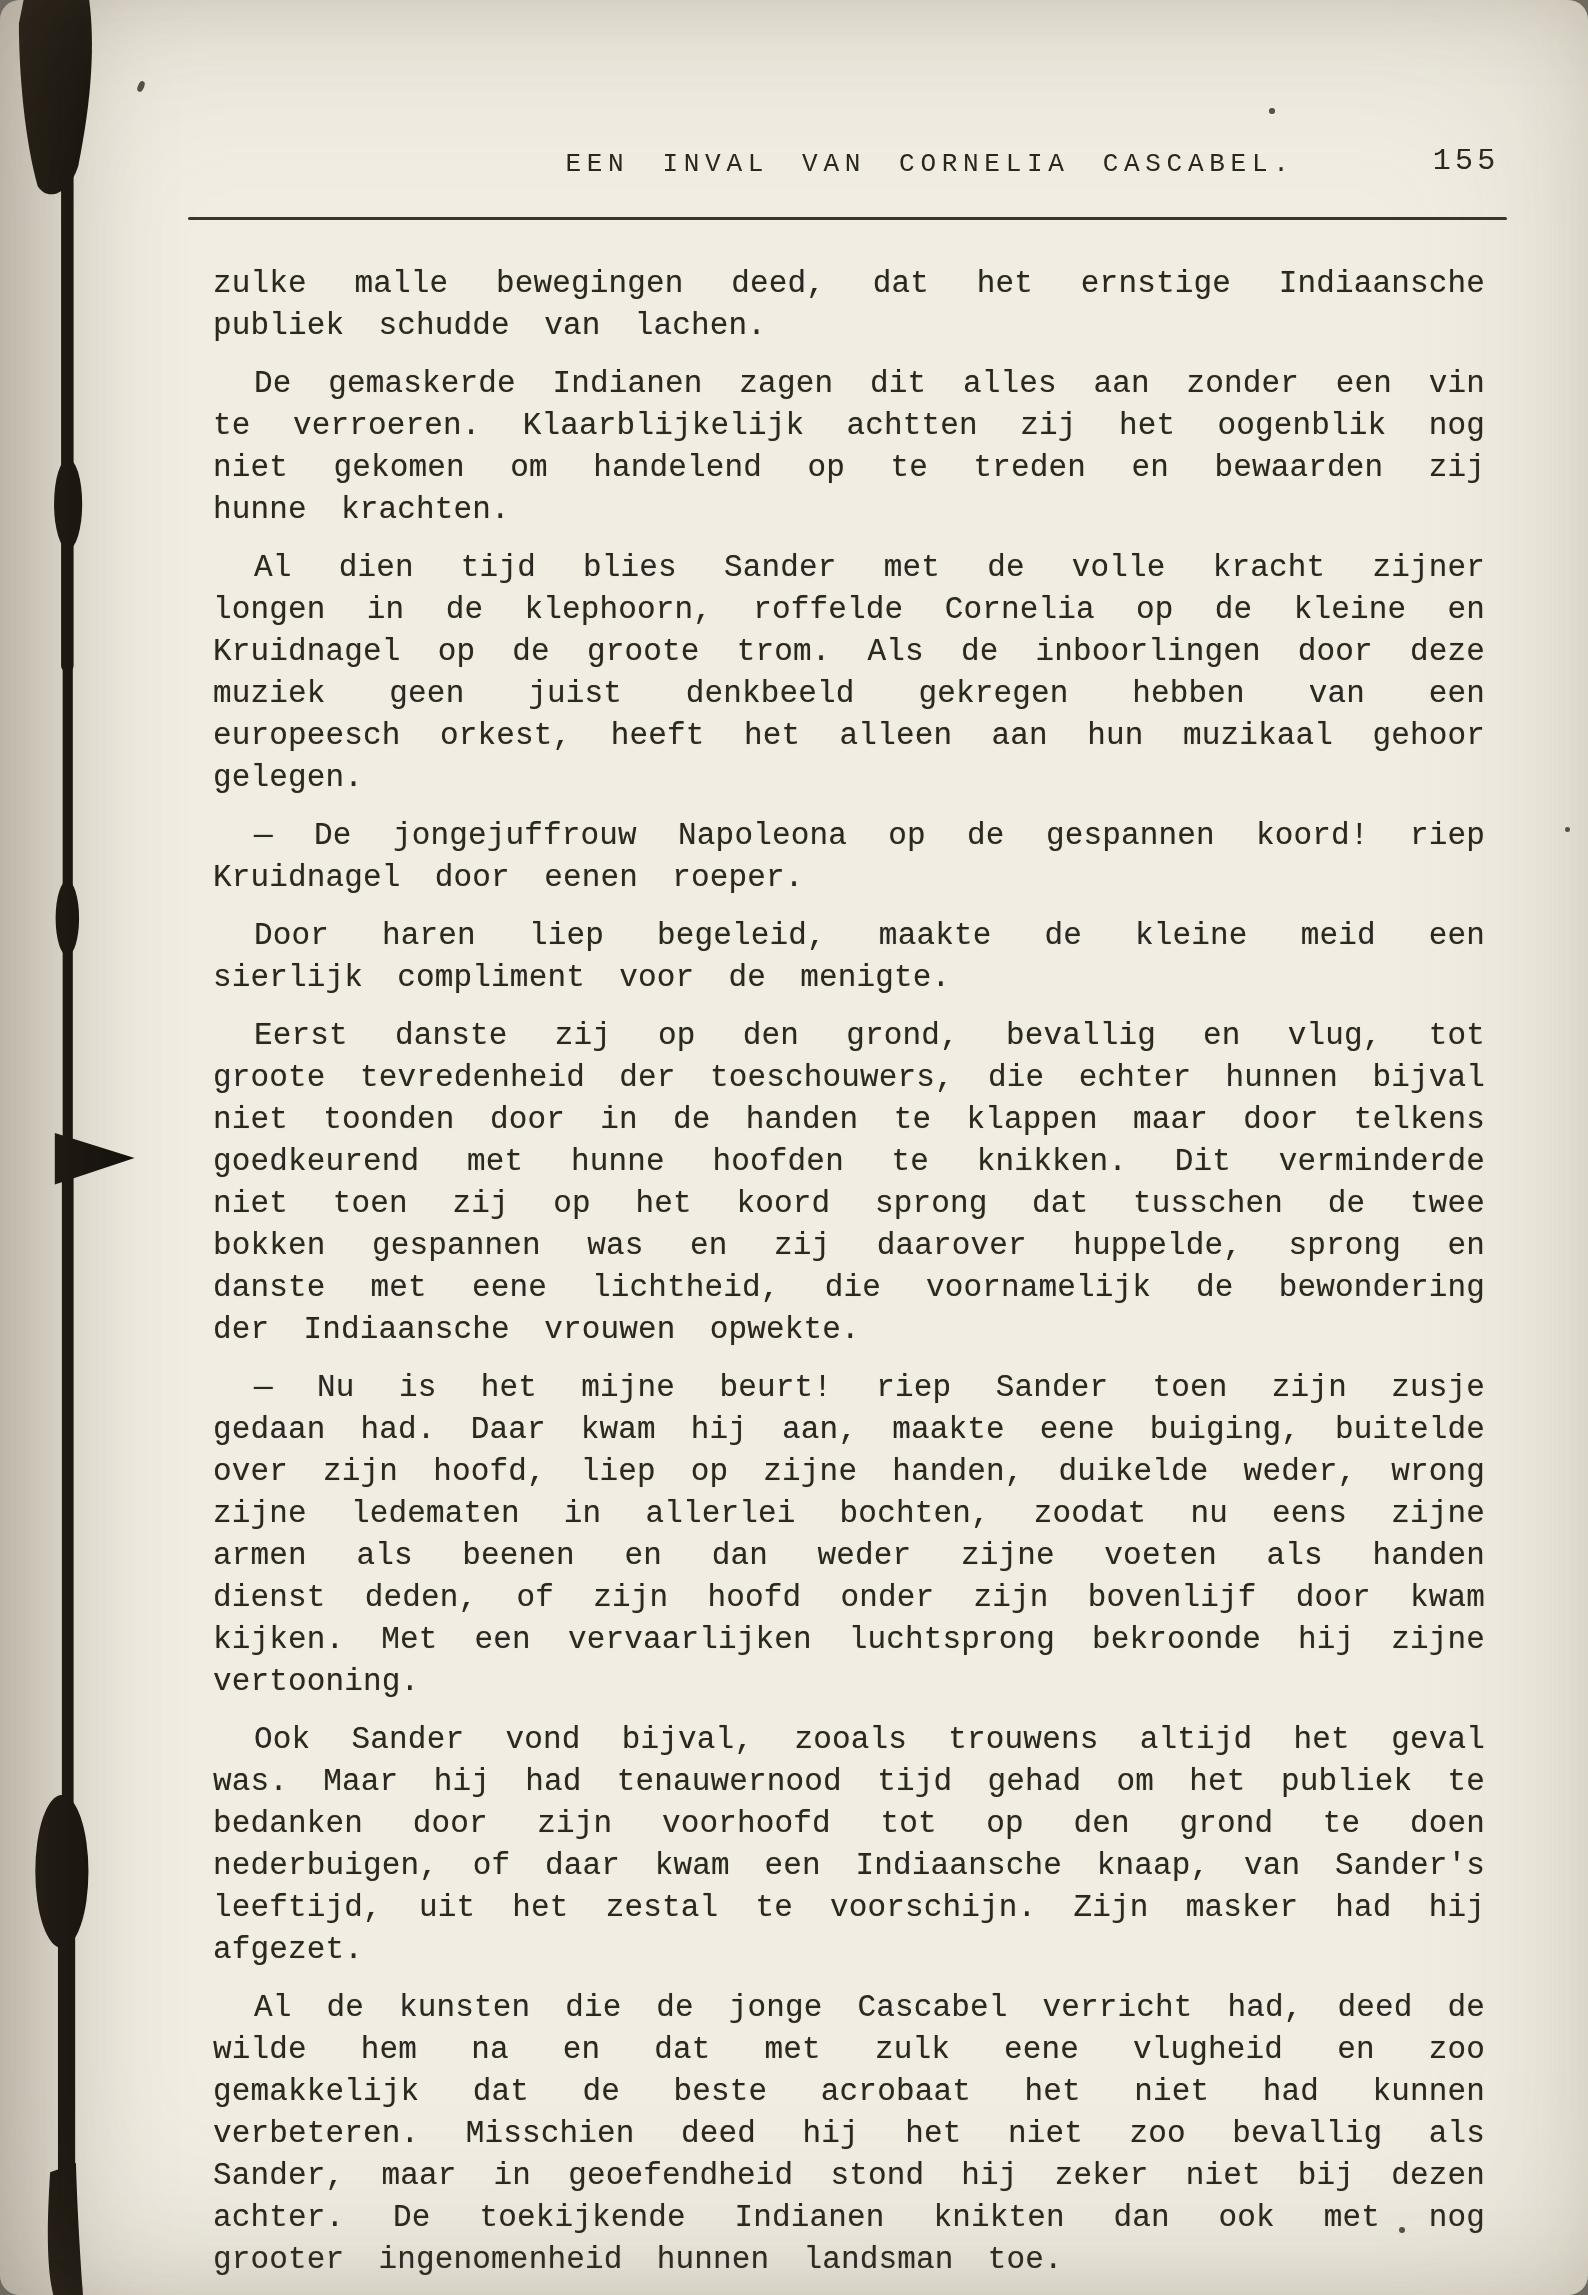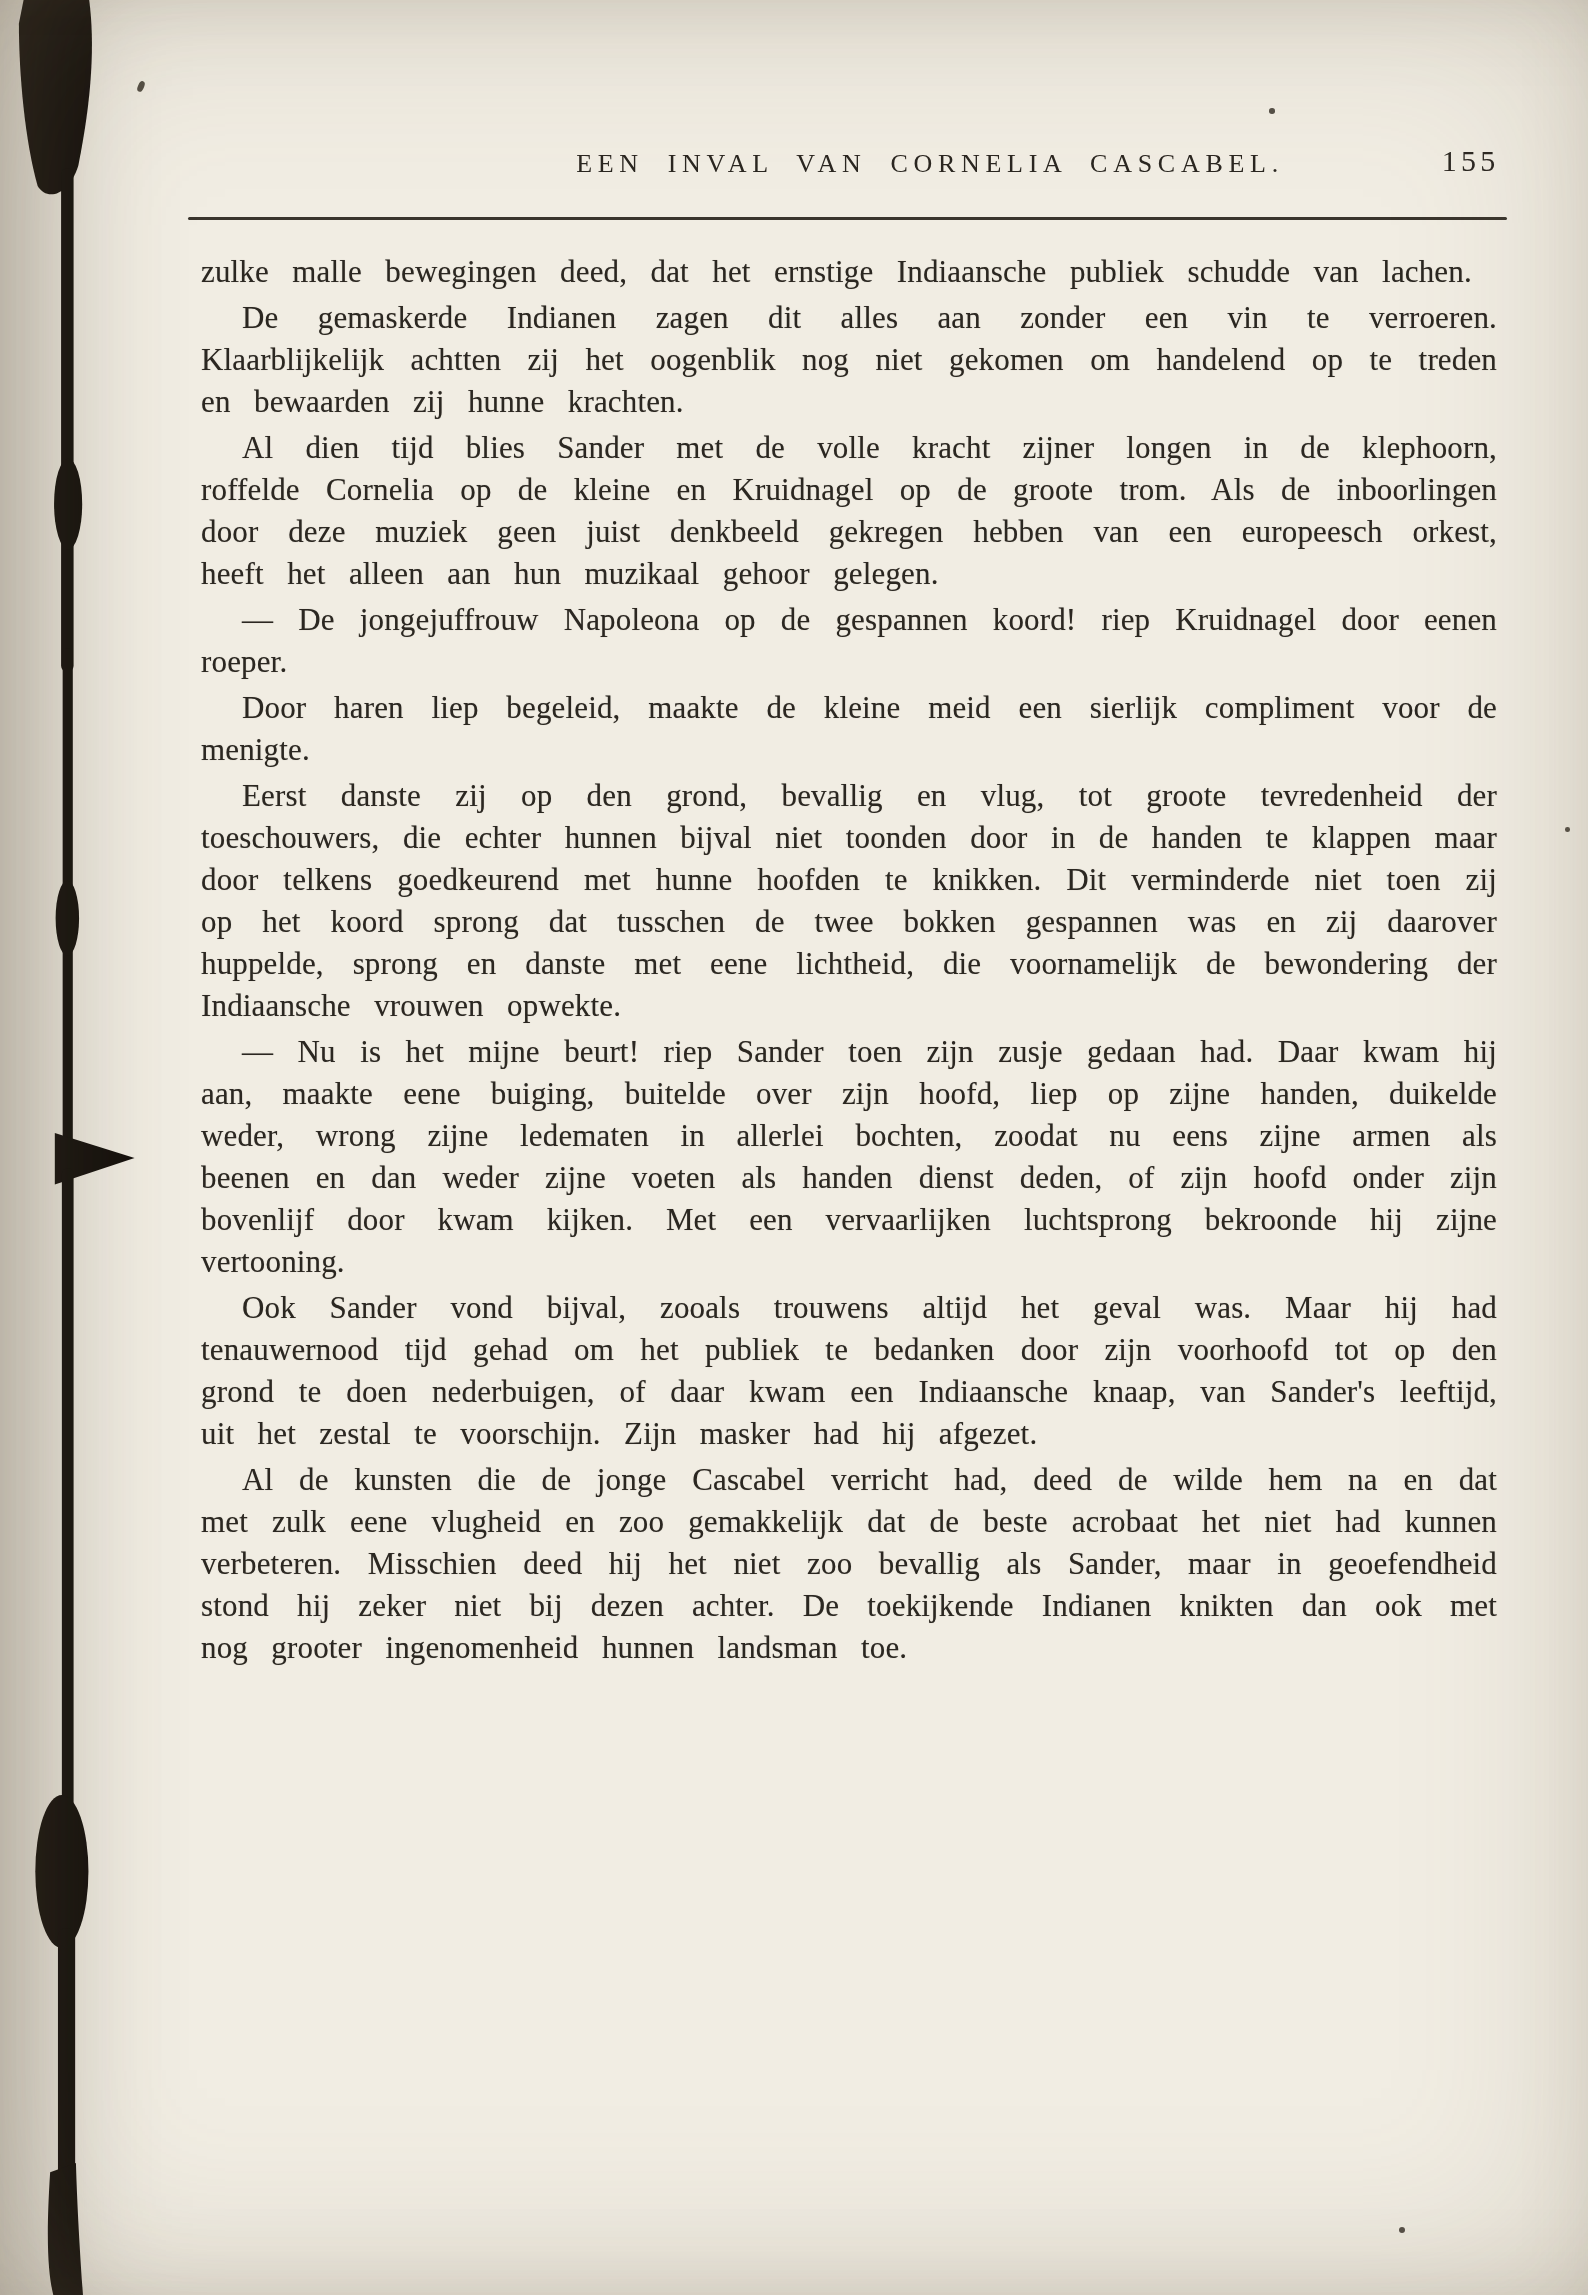--- a/index.html
+++ b/index.html
@@ -6,22 +6,23 @@
     margin: 0;
     padding: 0;
     background: #6e6a62;
   }
   .scan {
     position: relative;
     width: 1588px;
     height: 2295px;
     background: var(--paper, #f1ede3);
     overflow: hidden;
-    font-family: Liberation Serif, serif;
+    font-family: Liberation Mono, monospace;
     color: var(--ink, #2b2721);
+    border-radius: 20px;
   }
   
   .vignette {
     position: absolute;
     inset: 0;
     pointer-events: none;
     box-shadow:
       inset 0 0 188px rgba(112, 98, 76, 0.22),
       inset 94px 0 141px -70px rgba(74, 62, 46, 0.40),
       inset -31px 0 94px -63px rgba(112, 98, 76, 0.25);
@@ -75,21 +76,21 @@
     top: 247px;
     width: 1304px;
     font-size: 31px;
     line-height: 42px;
     text-align: justify;
     word-spacing: 0.5em;
     letter-spacing: 0.005em;
     hyphens: none;
     text-shadow: 0 0 0.8px rgba(43, 38, 32, 0.35);
   }
-  .para { margin: 4px; }
+  .para { margin: 16px; }
   .para.indent { text-indent: 41px; }
 
   .speck {
     position: absolute;
     border-radius: 50%;
     background: #555047;
     pointer-events: none;
   }
 </style>
 </head>

